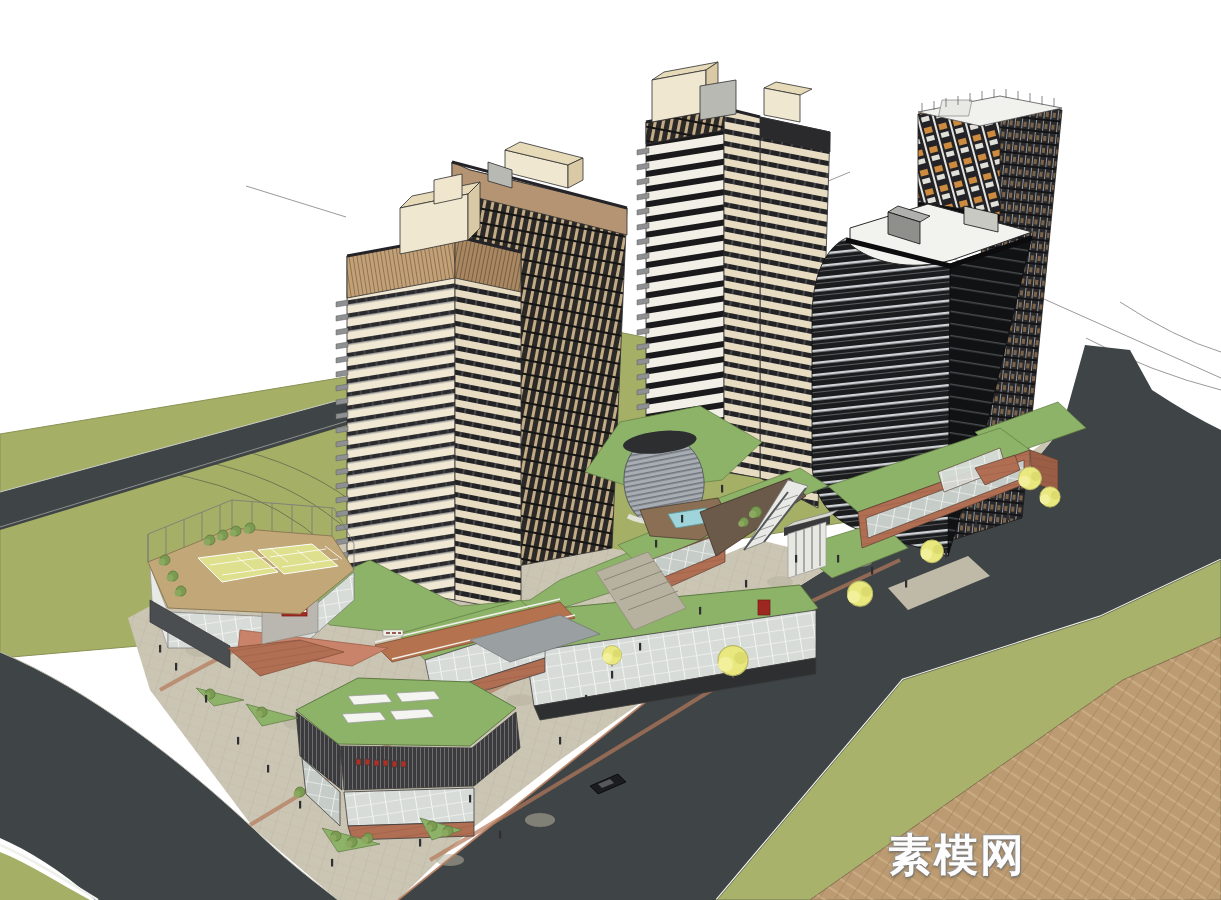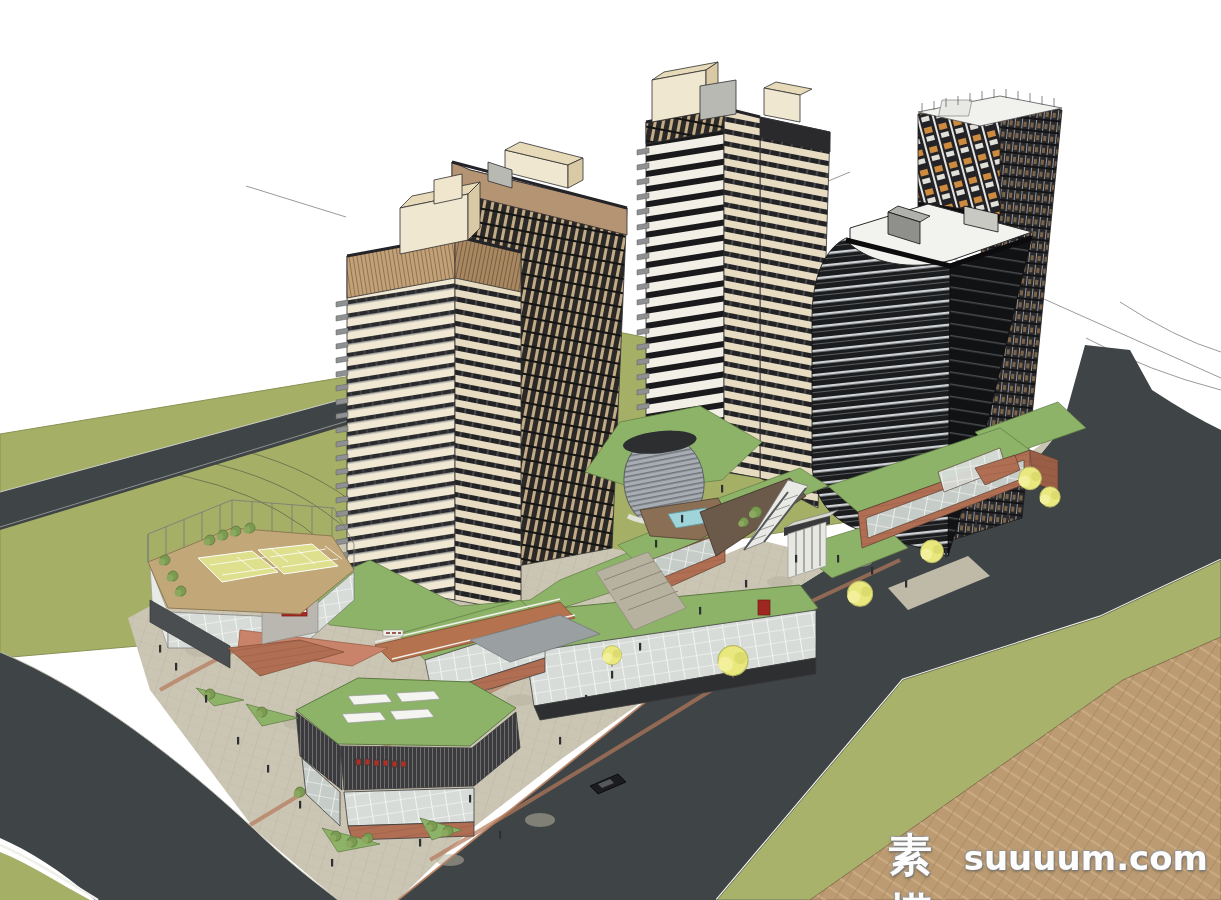--- a/index.html
+++ b/index.html
@@ -469,15 +469,14 @@
 </g>
 <g>
   <polygon points="590,786 618,774 626,782 598,794" fill="#1c1c1f" stroke="#000" stroke-width="0.7"></polygon>
   <polygon points="598,784 610,779 614,783 602,788" fill="#55585c"></polygon>
 </g>
 
 </svg>
 
 <div class="watermark">
   <span class="cn">素模网</span>
-      <span class="en">suuuum.com</span>
 </div>
 </div>
 
 </body></html>

